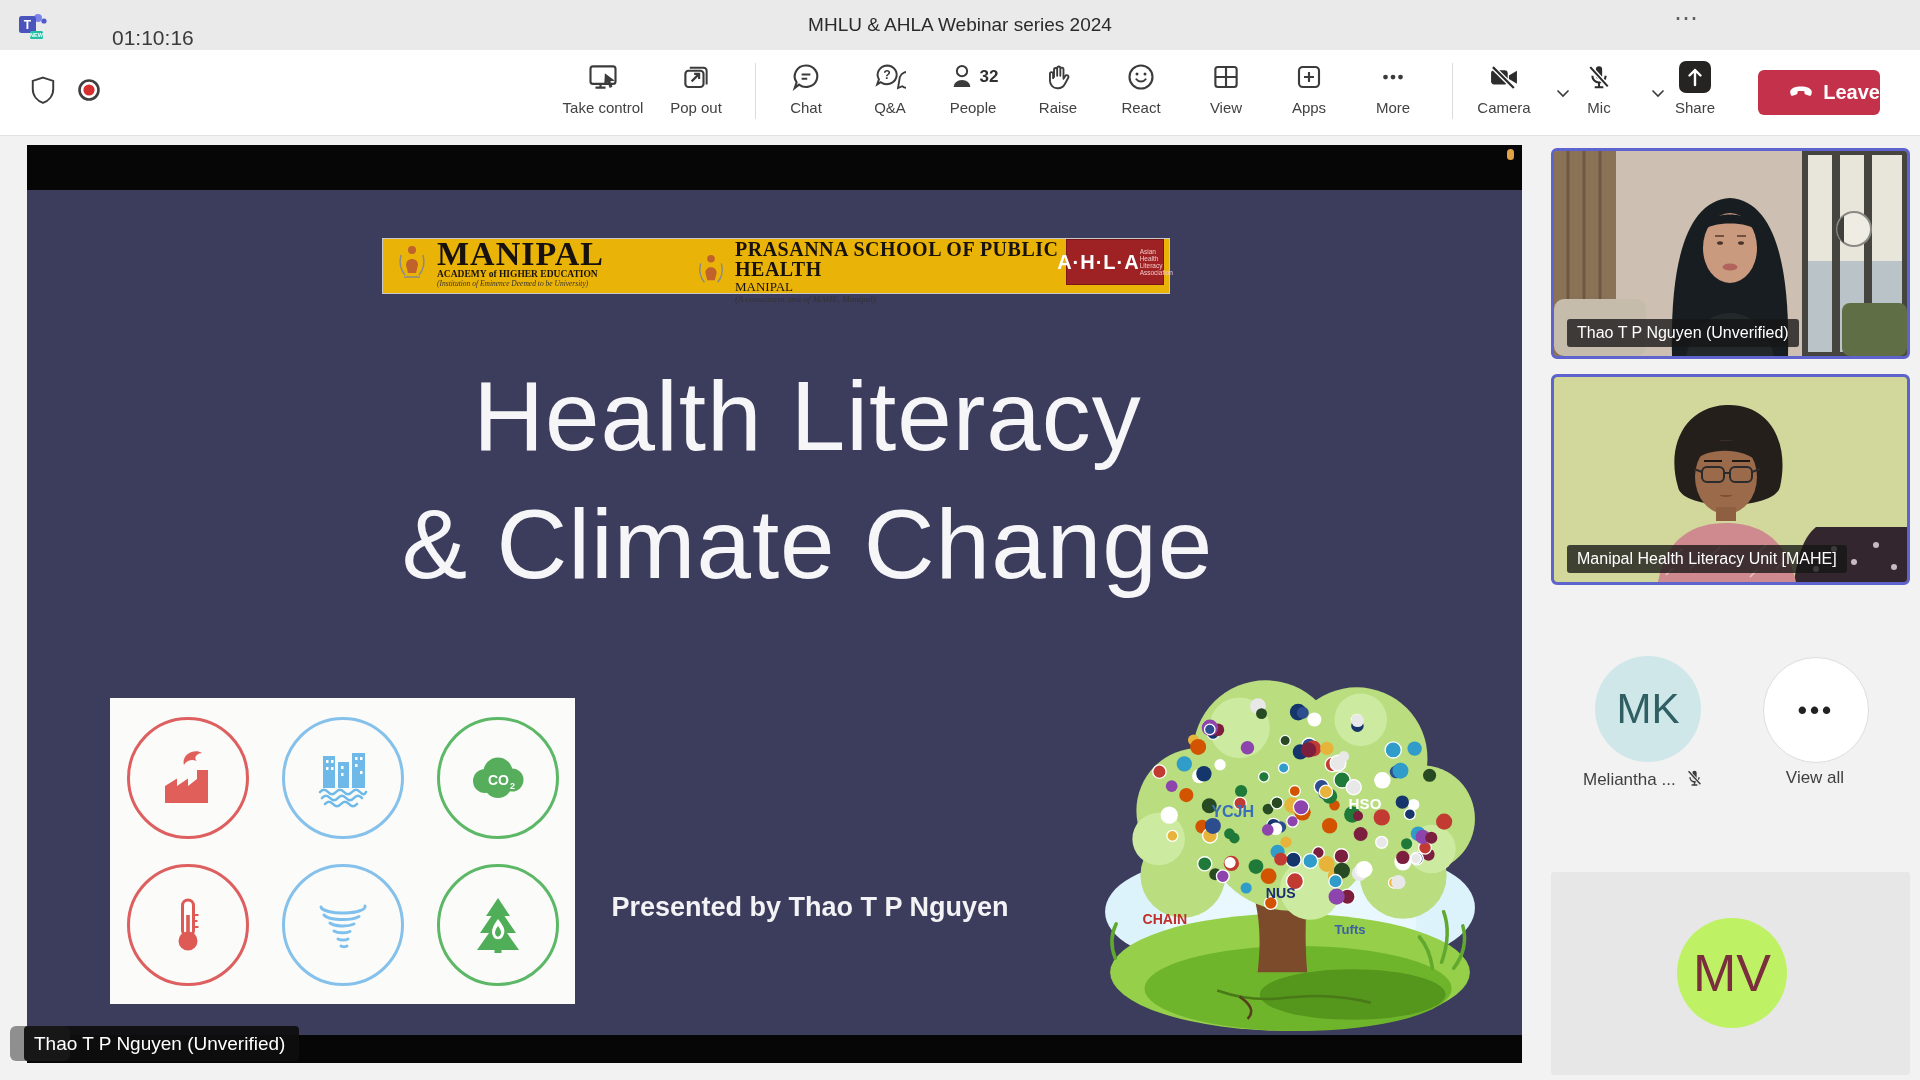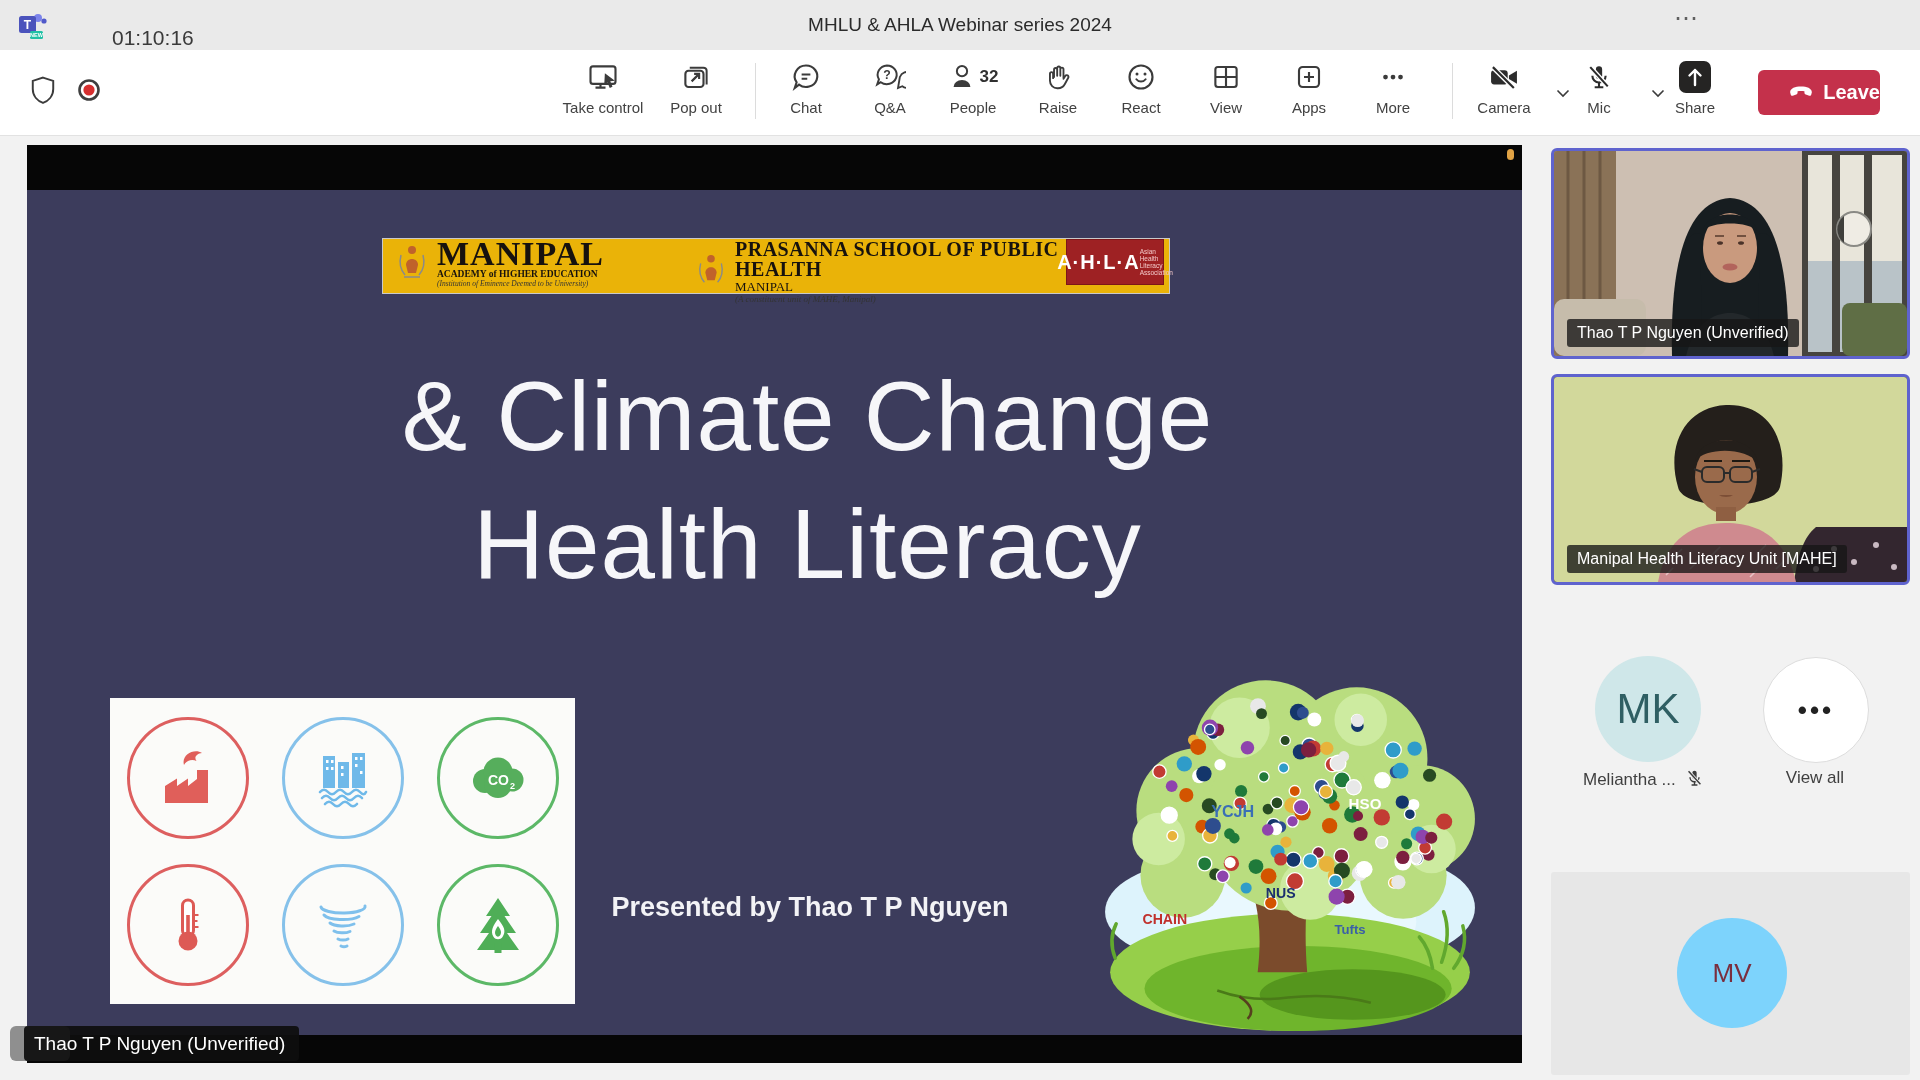--- a/index.html
+++ b/index.html
@@ -73,21 +73,21 @@
   .tile svg{display:block}
   .tile-label{position:absolute;left:13px;bottom:9px;background:rgba(22,22,22,.78);border-radius:3px;
               color:#fff;font-size:16px;padding:5px 10px;white-space:nowrap}
   .avatar{border-radius:50%;display:flex;align-items:center;justify-content:center;cursor:pointer}
   .av-mk{left:1595px;top:656px;width:106px;height:106px;background:#cfe7e9;color:#2f5f63;
          font-size:42px}
   .av-viewall{left:1763px;top:657px;width:104px;height:104px;background:#ffffff;color:#222;
               border:1px solid #ddd;font-size:26px;letter-spacing:3px;font-weight:bold}
   .av-label{position:absolute;top:768px;font-size:17px;color:#3f3f3f}
   .mv-tile{left:1551px;top:872px;width:359px;height:203px;background:#e7e7e7;border-radius:3px}
-  .av-mv{left:1677px;top:918px;width:110px;height:110px;background:#7dd3fc;color:#7a2e3e;font-size:26px}
+  .av-mv{left:1677px;top:918px;width:110px;height:110px;background:#bef264;color:#7a2e3e;font-size:52px}
   .mutemic{display:inline-block;margin-left:9px;vertical-align:-3px}
 </style>
 </head>
 <body>
 
 <div class="abs titlebar"></div>
 <div class="abs win-title">MHLU &amp; AHLA Webinar series 2024</div>
 <div class="abs" style="left:16px;top:9px">
   <svg width="32" height="32" viewBox="0 0 32 32">
     <circle cx="22" cy="9" r="4" fill="#7b83eb"></circle>
@@ -317,22 +317,22 @@
       <div class="psph-note serif">(A constituent unit of MAHE, Manipal)</div>
     </span>
   </div>
   <div class="ahla">
     <div class="ahla-title">A·H·L·A</div>
     <div class="ahla-sub">Asian Health Literacy Association</div>
   </div>
 </div>
 
 <div class="abs slide-title">
+  <div>Health Literacy</div>
   <div>&amp; Climate Change</div>
-  <div>Health Literacy</div>
 </div>
 
 <div class="abs icon-panel">
   <div class="circ red">
     <svg width="64" height="64" viewBox="0 0 64 64">
         <path d="M28 19 C25 9 38 2 46 7 C41 7.5 37.5 11 40.5 15 C36 12.5 30.5 14.5 28 19 Z" fill="#e05f5a"></path>
         <path d="M9 57 V40 L21 32.5 V40 L32 32.5 V40 L41 33 V24 H52 V57 Z" fill="#e05f5a"></path>
       </svg>
   </div>
   <div class="circ blue">

